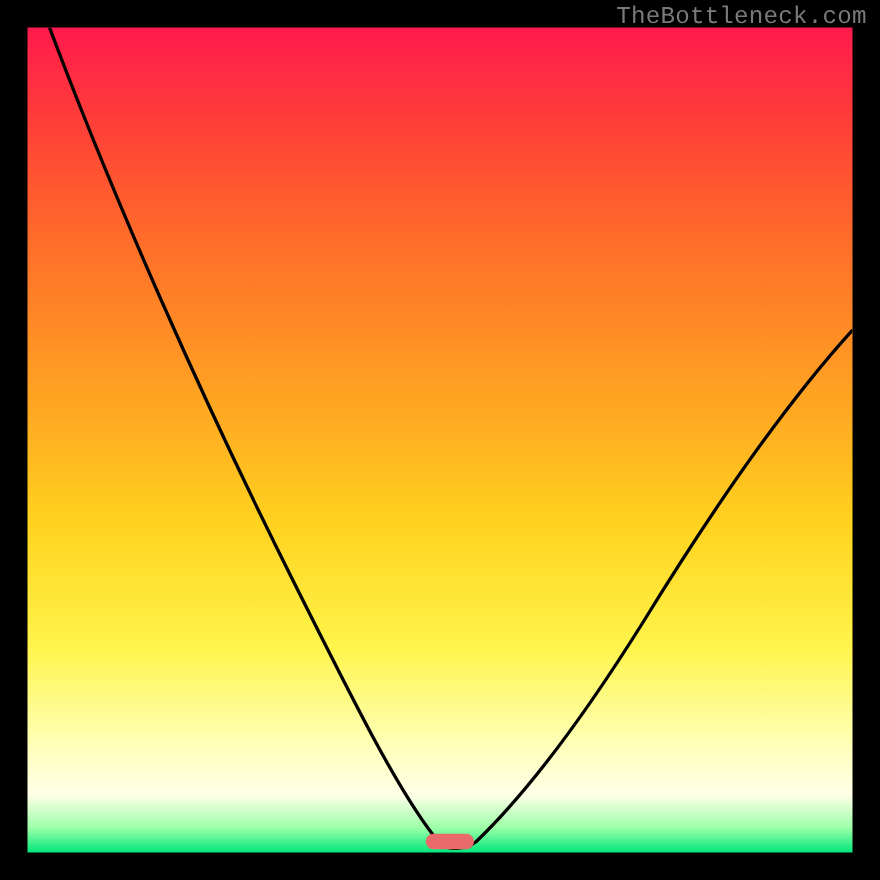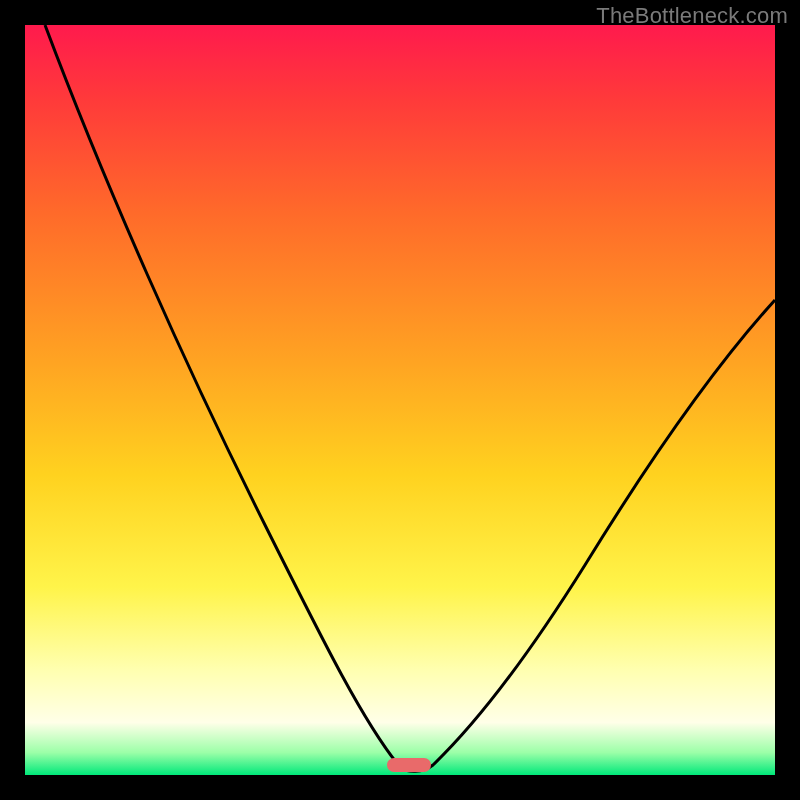--- a/index.html
+++ b/index.html
@@ -49,21 +49,21 @@
     position: absolute;
     width: 44px;
     height: 14px;
     border-radius: 7px;
     background: #e96a6a;
   }
   .watermark {
     position: absolute;
     top: 3px;
     right: 12px;
-    font-family: Liberation Sans, sans-serif;
+    font-family: Liberation Mono, monospace;
     font-size: 22px;
     color: #7a7a7a;
     font-weight: 500;
     letter-spacing: 0.2px;
   }
 </style>
 </head>
 <body>
 
 <div class="frame">

